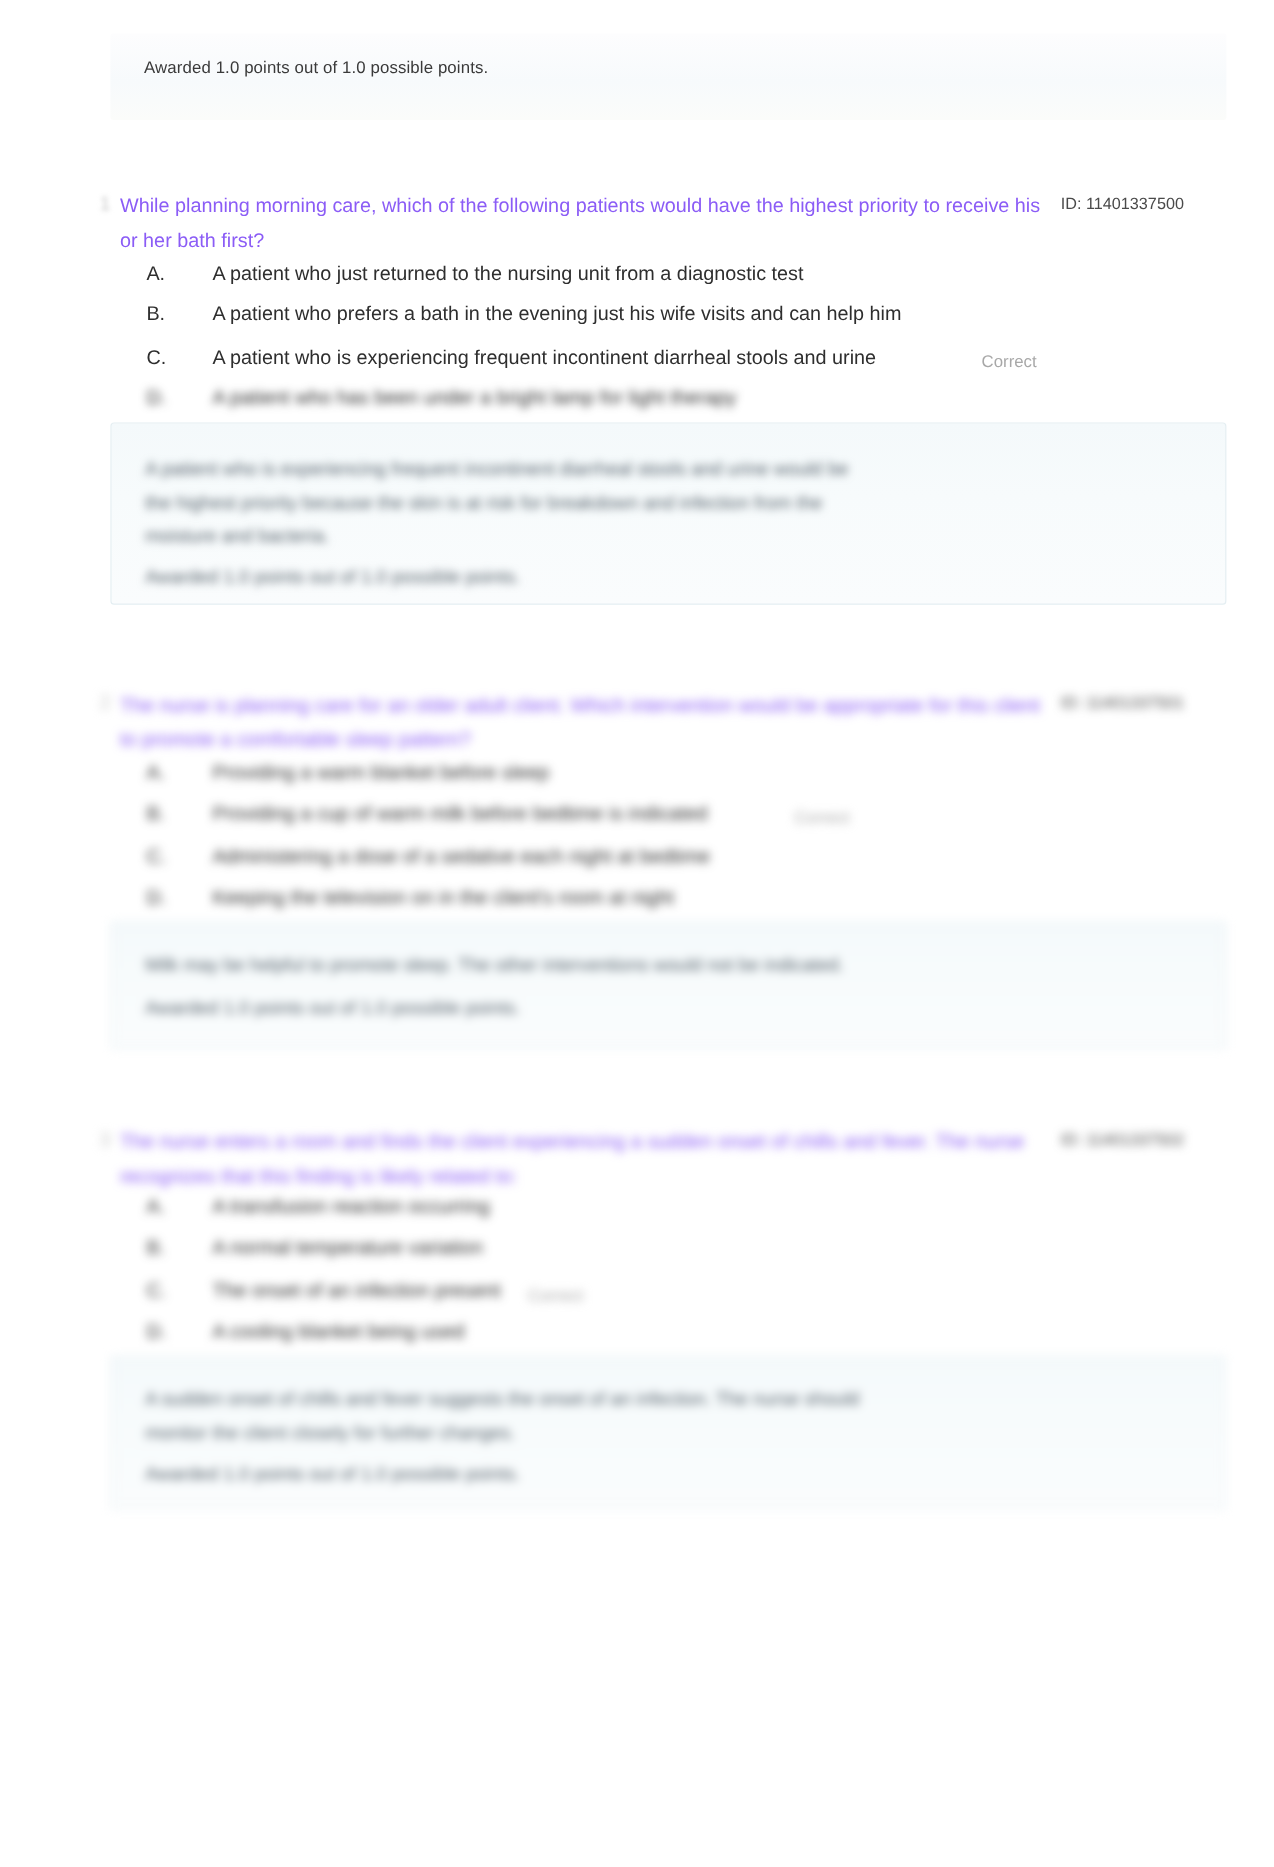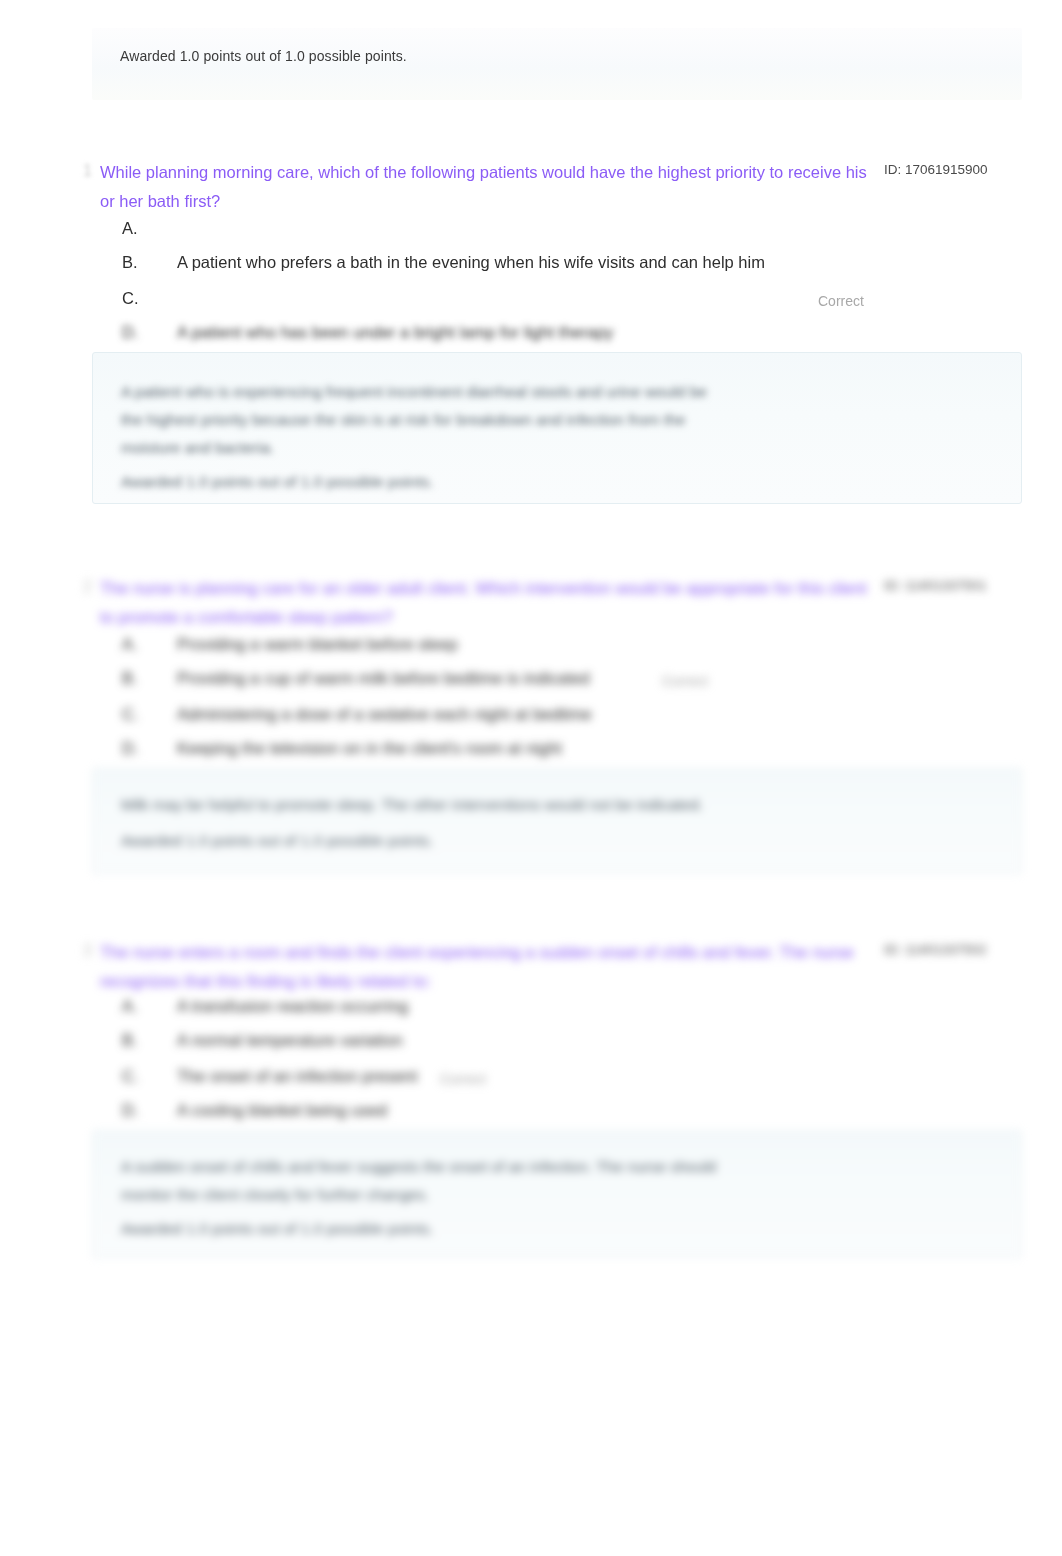--- a/index.html
+++ b/index.html
@@ -114,35 +114,37 @@
 <div class="awarded-panel">
   <div class="awarded-text">Awarded 1.0 points out of 1.0 possible points.</div>
 </div>
 
 <div class="question-block" style="top:0;">
 
   <div class="q-num" style="top:162px;">1</div>
 
   <div class="q-stem" style="top:158px;">While planning morning care, which of the following patients would have the highest priority to receive his or her bath first?</div>
 
-  <div class="q-id" style="top:162px;">ID: 17061915900</div>
+  <div class="q-id" style="top:162px;">ID: 11401337500</div>
 
   <div class="options">
 
     <div class="opt-row" style="top:219px;">
       <span class="opt-letter">A.</span>
+      <span class="opt-text">A patient who just returned to the nursing unit from a diagnostic test</span>
     </div>
 
     <div class="opt-row" style="top:253px;">
       <span class="opt-letter">B.</span>
-      <span class="opt-text">A patient who prefers a bath in the evening when his wife visits and can help him</span>
+      <span class="opt-text">A patient who prefers a bath in the evening just his wife visits and can help him</span>
     </div>
 
     <div class="opt-row" style="top:289px;">
       <span class="opt-letter">C.</span>
+      <span class="opt-text">A patient who is experiencing frequent incontinent diarrheal stools and urine</span>
       <span class="opt-badge" style="left:818px; top:4px;">Correct</span>
     </div>
 
     <div class="opt-row blur-heavy" style="top:323px;">
       <span class="opt-letter" style="filter:none;">D.</span>
       <span class="opt-text">A patient who has been under a bright lamp for light therapy</span>
     </div>
   </div>
 
   <div class="explain-panel" style="left:92px; top:352px; width:930px; height:152px;">

